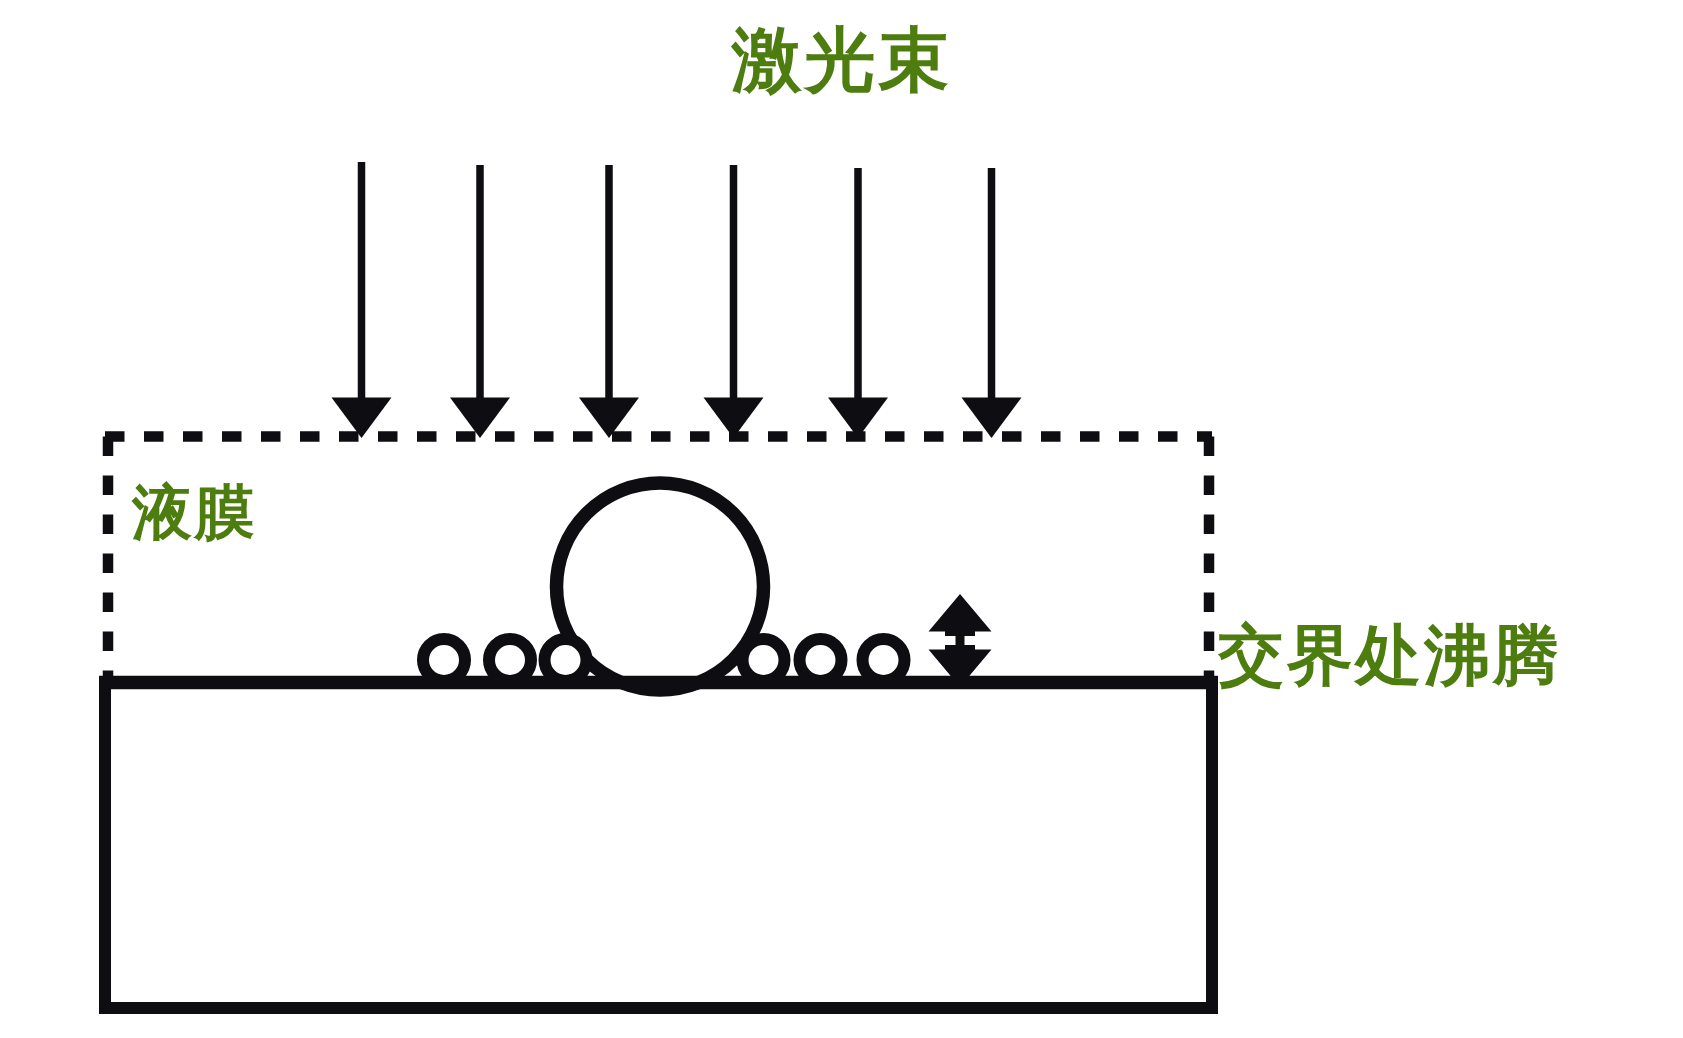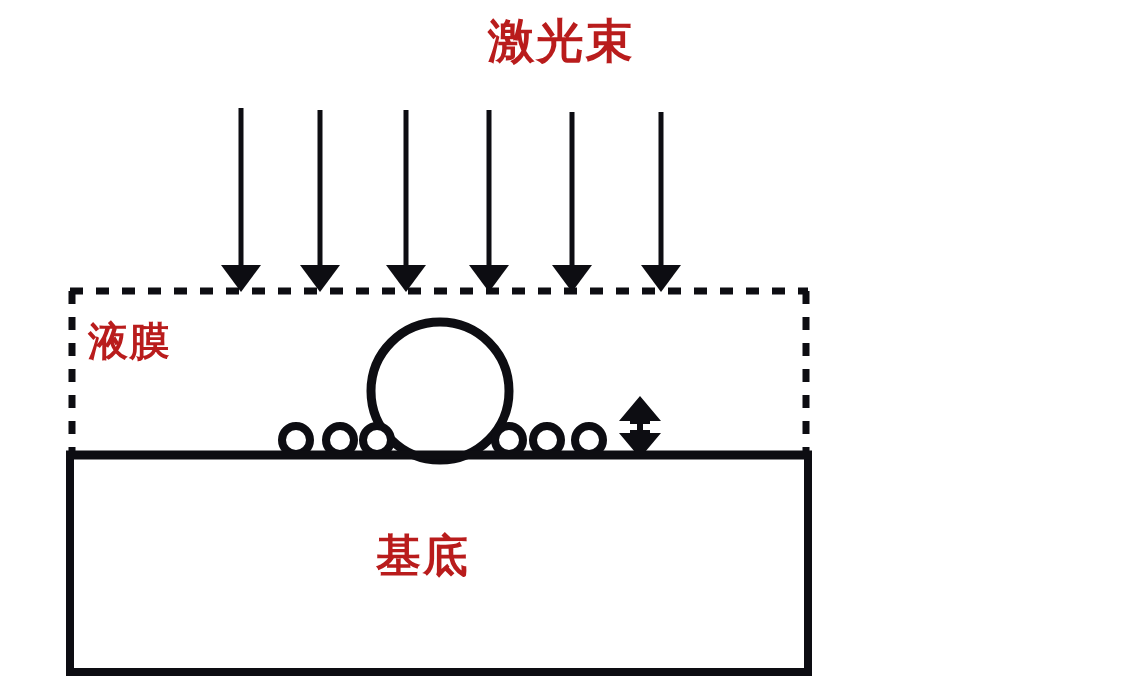--- a/index.html
+++ b/index.html
@@ -21,21 +21,21 @@
   #diagram-svg {
     position: absolute;
     left: 0;
     top: 0;
     width: 1122px;
     height: 692px;
     display: block;
   }
   .label-text {
     position: absolute;
-    color: #b91c1c;
+    color: #4d7c0f;
     font-family: "Liberation Serif", "DejaVu Serif", serif;
     font-weight: 700;
     white-space: nowrap;
     letter-spacing: 0.04em;
     line-height: 1;
     user-select: none;
   }
   #label-laser-beam {
     left: 0;
     top: 18px;
@@ -129,16 +129,16 @@
       <path d="M640,396 L661,421 L650,421 L650,424 L630,424 L630,421 L619,421 Z" fill="#0d0d12" stroke="none"></path>
       <path d="M640,458 L661,433 L650,433 L650,430 L630,430 L630,433 L619,433 Z" fill="#0d0d12" stroke="none"></path>
     </g>
 
   </svg>
 
   <div class="label-text" id="label-laser-beam">激光束</div>
 
   <div class="label-text" id="label-liquid-film">液膜</div>
 
-  <div class="label-text" id="label-substrate">基底</div>
 
+  <div class="label-text" id="label-interface-boiling">交界处沸腾</div>
 
 </div>
 
 </body></html>

